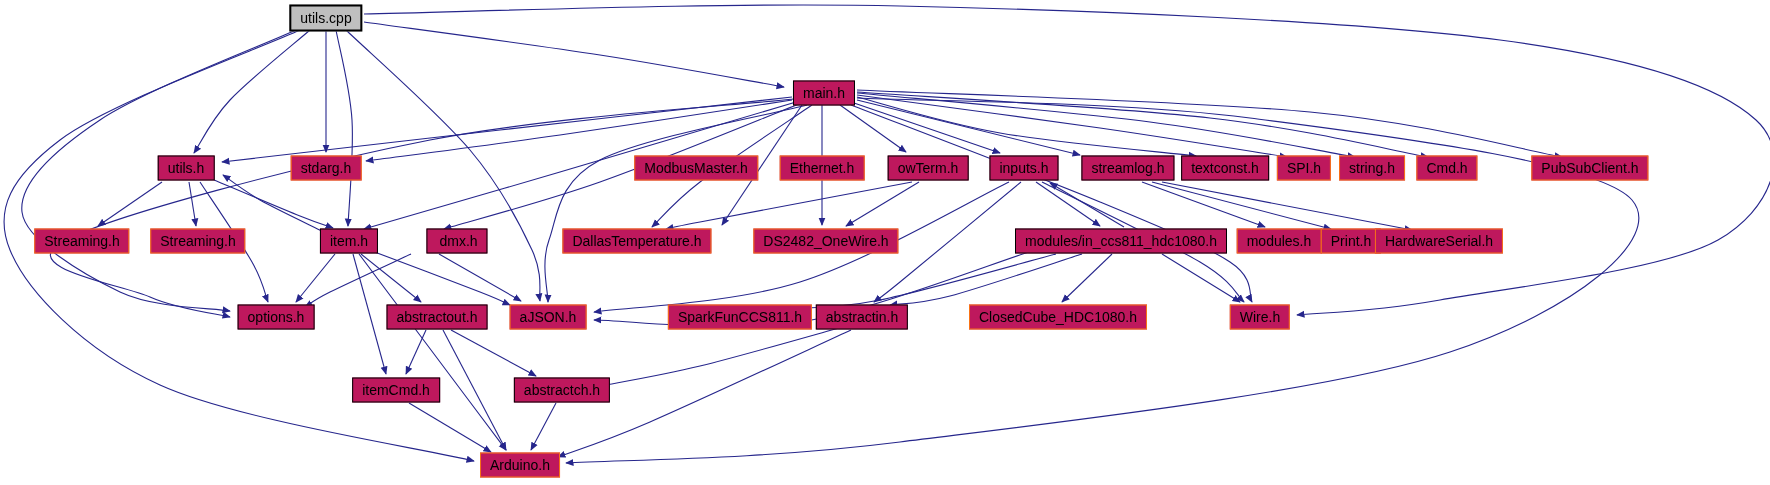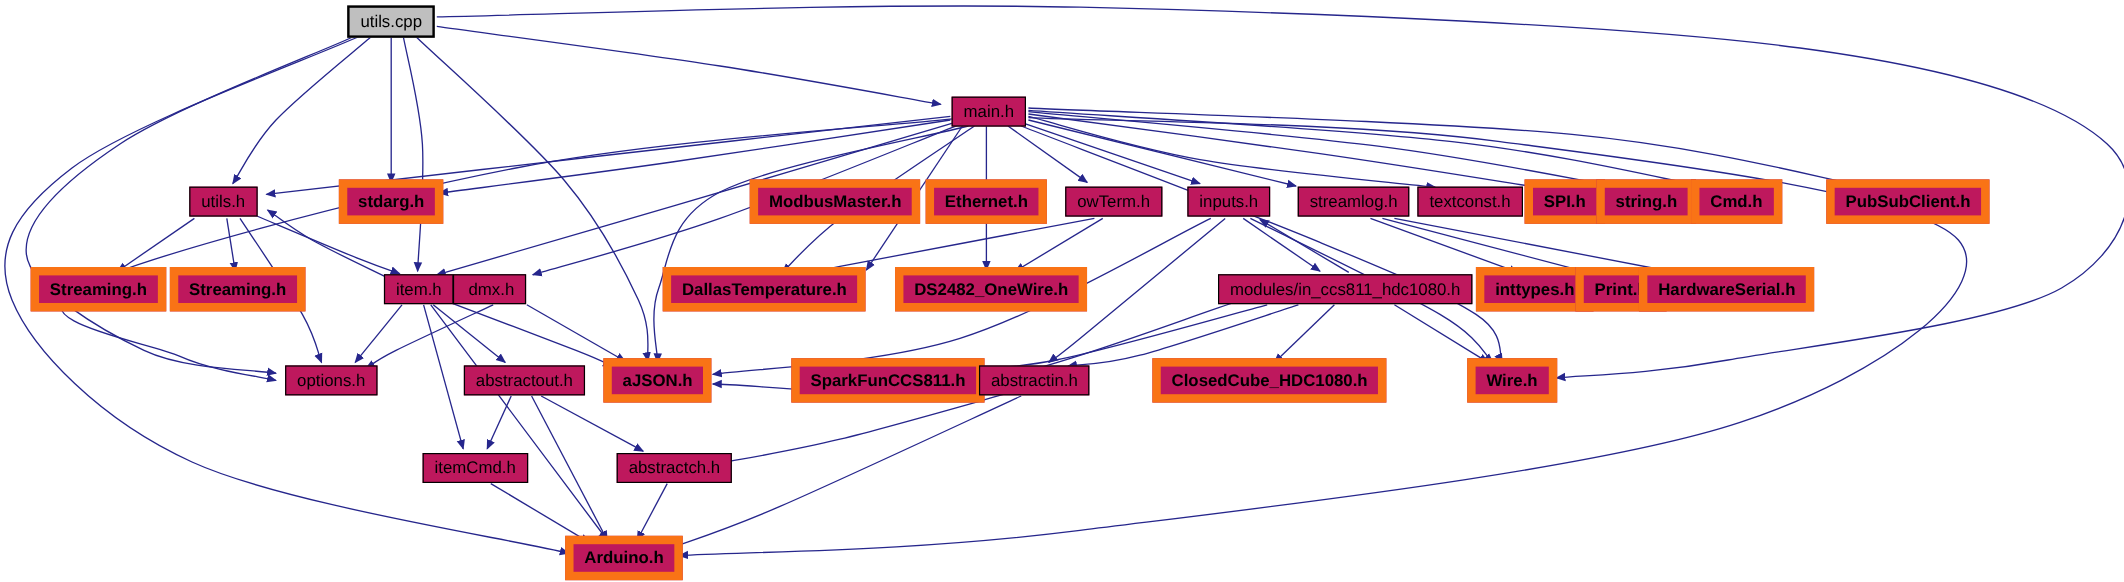--- a/index.html
+++ b/index.html
@@ -5,21 +5,21 @@
   html,body{margin:0;padding:0;background:#ffffff;}
   body{width:1770px;height:485px;position:relative;overflow:hidden;
        font-family:"Liberation Sans","DejaVu Sans",sans-serif;}
   #graph-canvas{position:absolute;left:0;top:0;width:1770px;height:424px;}
   #edges-svg{position:absolute;left:0;top:0;}
   .node{position:absolute;transform:translate(-50%,-50%);
         background:#be185d;border:1px solid #9b9b9b;
         padding:3px 9px;font-size:14px;color:#000;white-space:nowrap;
         line-height:17px;cursor:pointer;}
   .node.internal{border:1px solid #000000;}
-  .node.external{border:7px solid #f97316;font-weight:bold;}
+  .node.external{border:1px solid #f97316;}
   .node.root{background:#bfbfbf;border:2px solid #000000;font-weight:normal;}
 </style>
 </head>
 <body>
 
 <div id="graph-canvas">
   <svg id="edges-svg" width="1770" height="485" viewBox="0 0 1770 485">
       <defs>
         <marker id="arrow" viewBox="0 0 10 10" refX="8.5" refY="5" markerWidth="8" markerHeight="8" orient="auto">
           <path d="M0,1 L9.5,5 L0,9 z" fill="#26268C"></path>
@@ -98,25 +98,25 @@
       <div class="node internal" style="left: 1024px; top: 168px;">inputs.h</div>
       <div class="node internal" style="left: 1128px; top: 168px;">streamlog.h</div>
       <div class="node internal" style="left: 1225px; top: 168px;">textconst.h</div>
       <div class="node external" style="left: 1304px; top: 168px;">SPI.h</div>
       <div class="node external" style="left: 1372px; top: 168px;">string.h</div>
       <div class="node external" style="left: 1447px; top: 168px;">Cmd.h</div>
       <div class="node external" style="left: 1590px; top: 168px;">PubSubClient.h</div>
       <div class="node external" style="left: 82px; top: 241px;">Streaming.h</div>
       <div class="node external" style="left: 198px; top: 241px;">Streaming.h</div>
       <div class="node internal" style="left: 349px; top: 241px;">item.h</div>
-      <div class="node internal" style="left: 408px; top: 241px; padding-left: 12px;">dmx.h</div>
+      <div class="node internal" style="left: 457px; top: 241px; padding-left: 12px;">dmx.h</div>
       <div class="node external" style="left: 637px; top: 241px;">DallasTemperature.h</div>
       <div class="node external" style="left: 826px; top: 241px;">DS2482_OneWire.h</div>
       <div class="node internal" style="left: 1121px; top: 241px;">modules/in_ccs811_hdc1080.h</div>
-      <div class="node external" style="left: 1279px; top: 241px;">inttypes.h</div>
+      <div class="node external" style="left: 1279px; top: 241px;">modules.h</div>
       <div class="node external" style="left: 1351px; top: 241px;">Print.h</div>
       <div class="node external" style="left: 1439px; top: 241px;">HardwareSerial.h</div>
       <div class="node internal" style="left: 276px; top: 317px;">options.h</div>
       <div class="node internal" style="left: 437px; top: 317px;">abstractout.h</div>
       <div class="node external" style="left: 548px; top: 317px;">aJSON.h</div>
       <div class="node external" style="left: 740px; top: 317px;">SparkFunCCS811.h</div>
       <div class="node internal" style="left: 862px; top: 317px;">abstractin.h</div>
       <div class="node external" style="left: 1058px; top: 317px;">ClosedCube_HDC1080.h</div>
       <div class="node external" style="left: 1260px; top: 317px;">Wire.h</div>
       <div class="node internal" style="left: 396px; top: 390px;">itemCmd.h</div>

